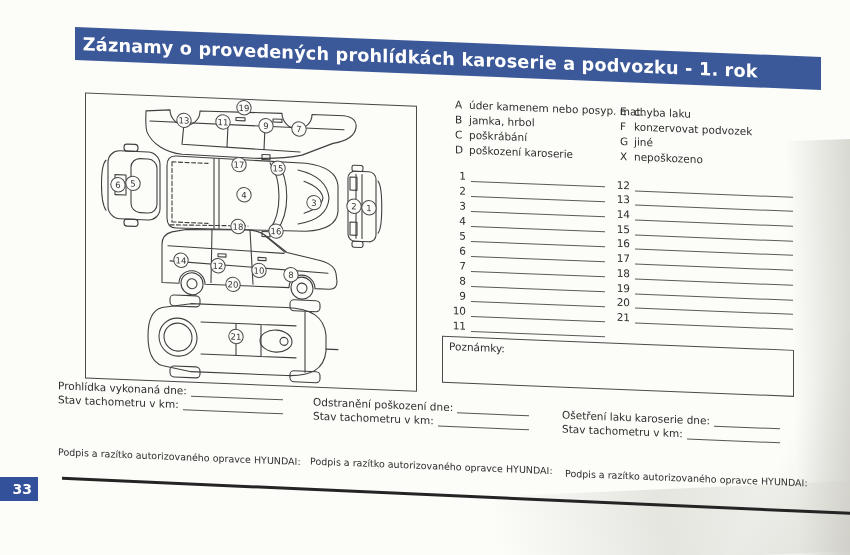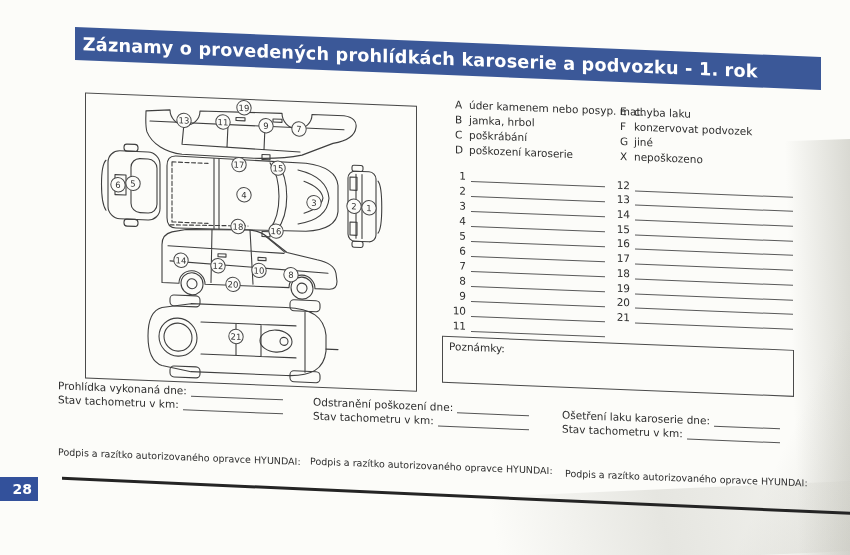--- a/index.html
+++ b/index.html
@@ -402,15 +402,15 @@
     </div>
 
     <div id="sig1" class="signature">Podpis a razítko autorizovaného opravce HYUNDAI:</div>
     <div id="sig2" class="signature">Podpis a razítko autorizovaného opravce HYUNDAI:</div>
     <div id="sig3" class="signature">Podpis a razítko autorizovaného opravce HYUNDAI:</div>
 
     <div id="bottom-rule"></div>
   </div>
 
   <div id="page-badge">
-    <span>28</span>
+    <span>33</span>
   </div>
 </div>
 
 </body></html>

